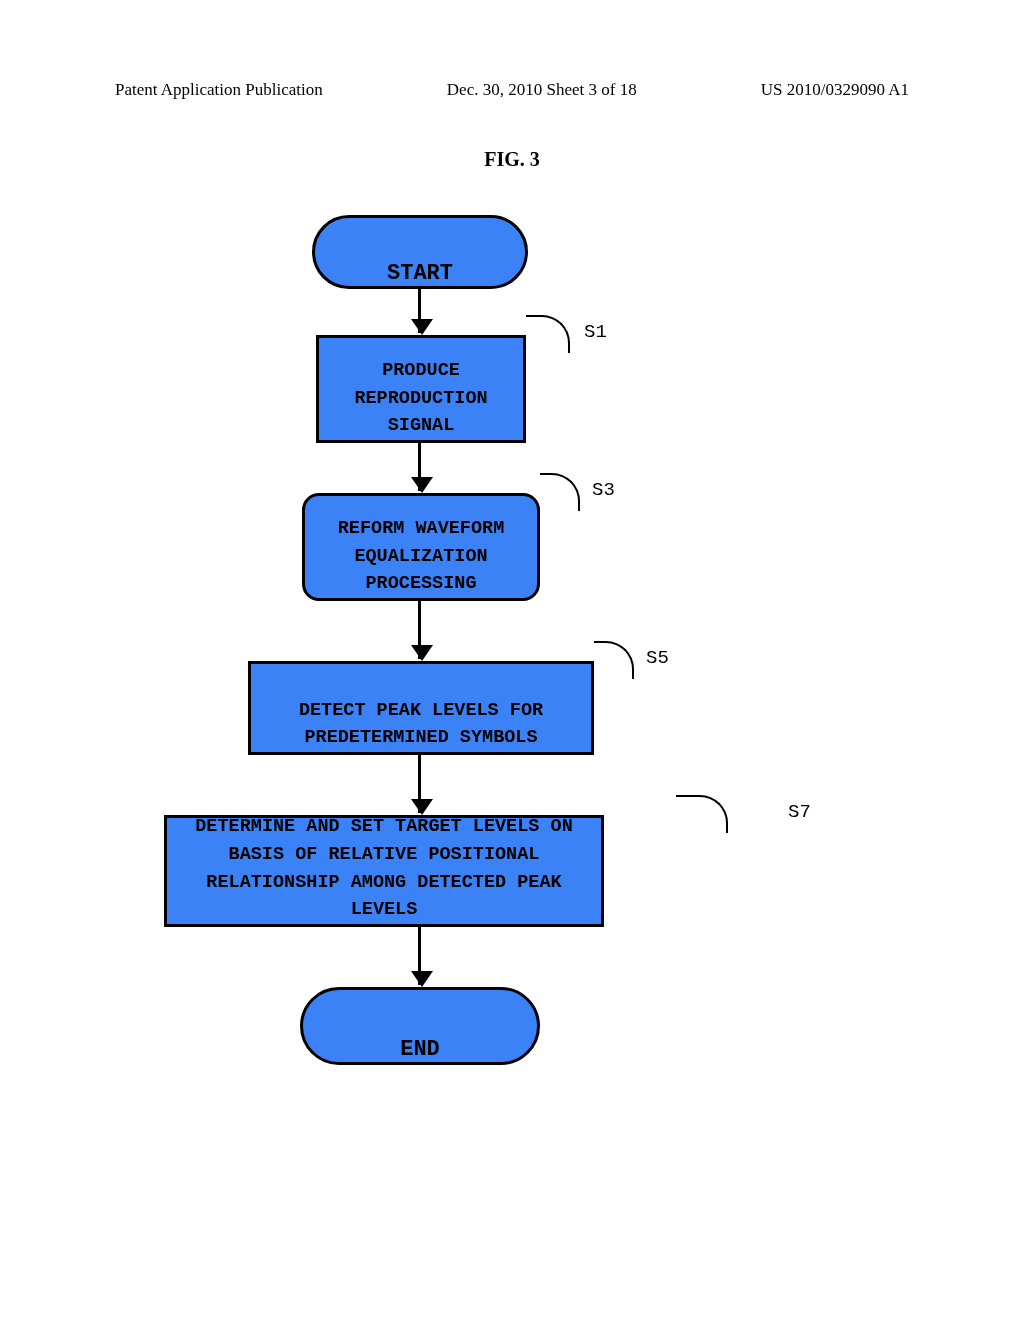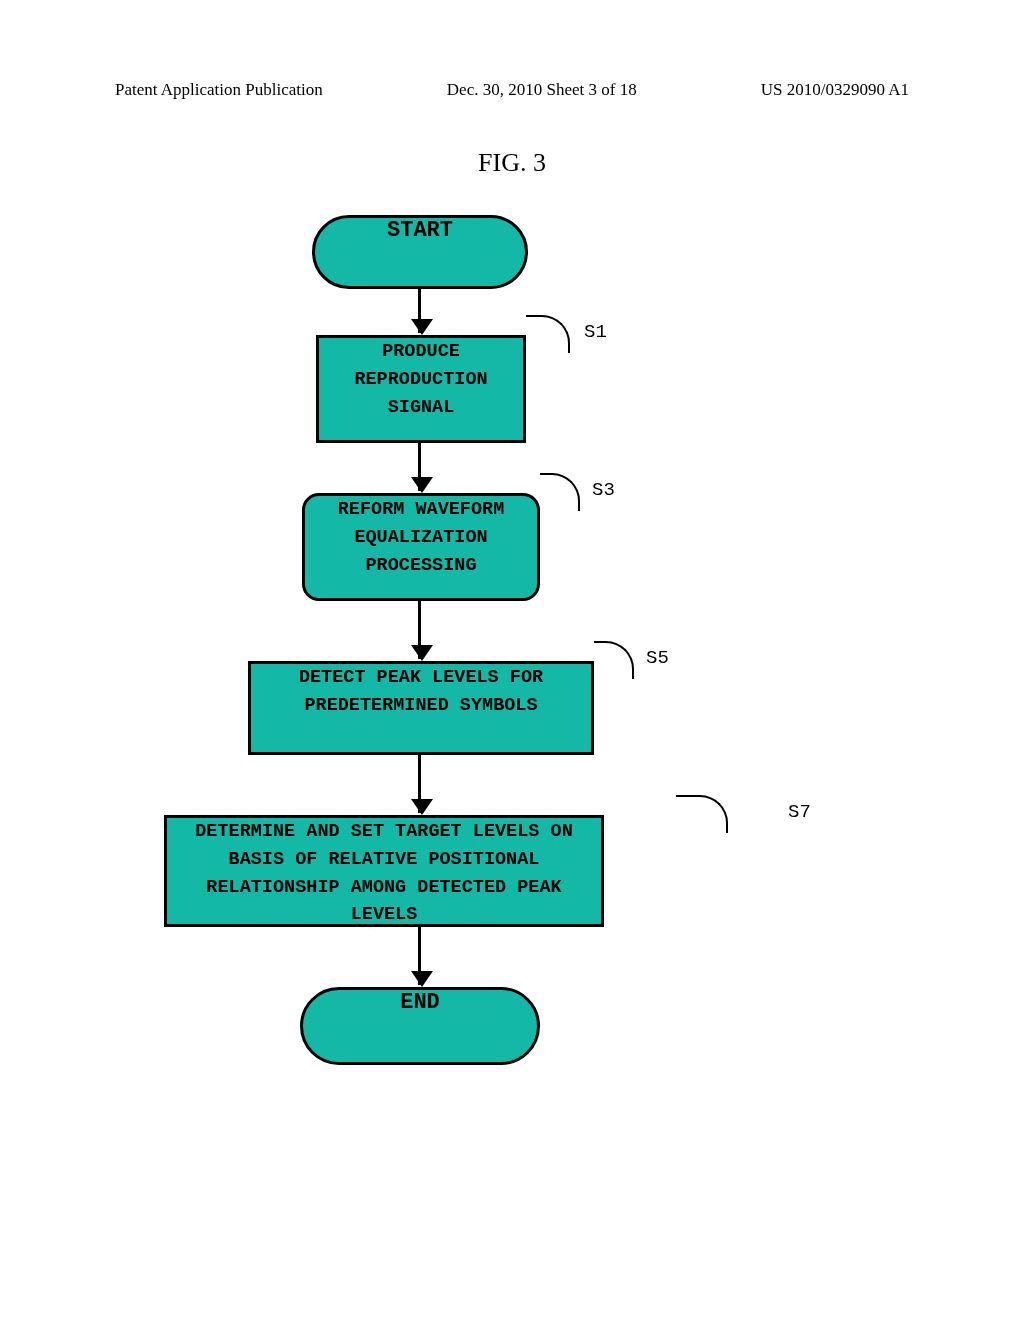--- a/index.html
+++ b/index.html
@@ -18,40 +18,40 @@
     display: flex;
     justify-content: space-between;
     align-items: baseline;
     font-size: 17px;
   }
   .figure-title {
     position: absolute;
     top: 148px;
     left: 50%;
     transform: translateX(-50%);
-    font-size: 26px;
-    font-weight: normal;
+    font-size: 20px;
+    font-weight: bold;
     font-family: "Times New Roman", serif;
     text-align: center;
   }
   .flowchart {
     position: absolute;
     top: 215px;
     left: 0;
     right: 0;
   }
   .fc-box, .fc-term {
     position: absolute;
     display: flex;
-    align-items: flex-start;
+    align-items: flex-end;
     justify-content: center;
     text-align: center;
     font-family: "Courier New", monospace;
     font-weight: bold;
-    background: #14b8a6;
+    background: #3b82f6;
   }
   .fc-term {
     border: 3px solid #000;
     border-radius: 44px;
     font-size: 22px;
   }
   .fc-box {
     border: 3px solid #000;
     font-size: 18.5px;
     line-height: 1.5;

